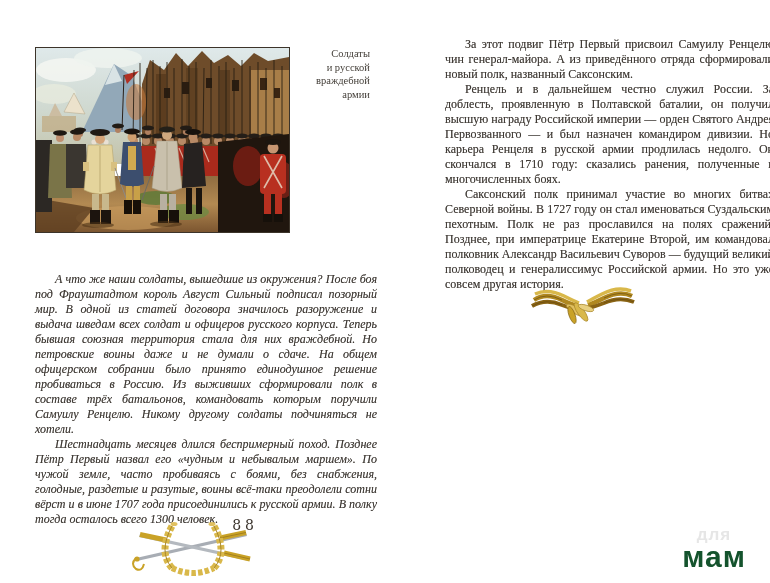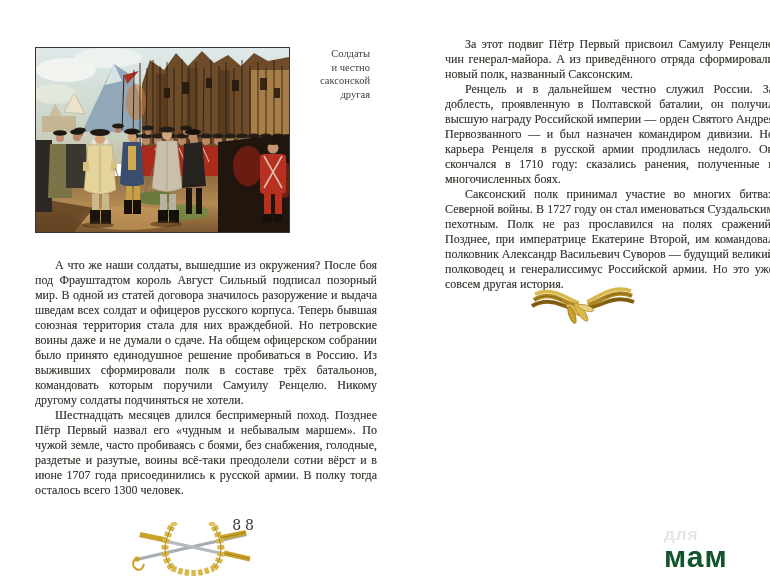--- a/index.html
+++ b/index.html
@@ -26,38 +26,38 @@
   }
   
   .page-text{
     position:absolute;
     color:#3f3a35;
     font-size:12px;line-height:15px;
     text-align:justify;
     text-shadow:0 0 .4px rgba(63,58,53,.55);
   }
   .page-text p{margin:0;text-indent:20px;}
-  #left-text{left:35px;top:258px;width:342px;}
+  #left-text{left:35px;top:272px;width:342px;font-style:italic;}
   #right-text{left:445px;top:37px;width:329px;}
   
   .wreath-ornament{position:absolute;left:128px;top:506px;width:130px;height:70px;}
   .wreath-ornament svg{display:block;width:100%;height:100%;}
   .page-number{
     position:absolute;left:128px;top:517px;width:130px;
     text-align:right;
     font-family:"DejaVu Serif", serif;
     font-size:14px;letter-spacing:4px;
     color:#3a332c;
   }
   .braid-ornament{position:absolute;left:528px;top:286px;width:110px;height:40px;}
   .braid-ornament svg{display:block;width:100%;height:100%;}
   
   .watermark{
     position:absolute;left:664px;top:527px;width:100px;
-    text-align:left;
+    text-align:center;
     font-family:"Liberation Sans", sans-serif;
     font-weight:700;
     user-select:none;
   }
   .watermark .wm-top{font-size:17px;line-height:16px;color:#e6e6e6;letter-spacing:1px;}
   .watermark .wm-bottom{font-size:30px;line-height:28px;color:#14532d;letter-spacing:1px;}
 </style>
 </head>
 <body>
 
@@ -216,23 +216,23 @@
       <rect x="150" y="140" width="6" height="26" fill="#1a140e"></rect>
       <rect x="160" y="140" width="6" height="26" fill="#1a140e"></rect>
 
       <ellipse cx="62" cy="177" rx="16" ry="3" fill="#4e3418" opacity="0.6"></ellipse>
       <ellipse cx="130" cy="176" rx="16" ry="3" fill="#4e3418" opacity="0.6"></ellipse>
     </svg>
   </div>
 
   <div class="caption">
     <div>Солдаты</div>
-    <div>и честно</div>
-    <div>саксонской</div>
-    <div>другая</div>
+    <div>и русской</div>
+    <div>враждебной</div>
+    <div>армии</div>
   </div>
 
   <div id="left-text" class="page-text">
     <p>А что же наши солдаты, вышедшие из окружения? После боя под Фрауштадтом король Август Сильный подписал позорный мир. В одной из статей договора значилось разоружение и выдача шведам всех солдат и офицеров русского корпуса. Теперь бывшая союзная территория стала для них враждебной. Но петровские воины даже и не думали о сдаче. На общем офицерском собрании было принято единодушное решение пробиваться в Россию. Из выживших сформировали полк в составе трёх батальонов, командовать которым поручили Самуилу Ренцелю. Никому другому солдаты подчиняться не хотели.</p>
     <p>Шестнадцать месяцев длился беспримерный поход. Позднее Пётр Первый назвал его «чудным и небывалым маршем». По чужой земле, часто пробиваясь с боями, без снабжения, голодные, раздетые и разутые, воины всё-таки преодолели сотни вёрст и в июне 1707 года присоединились к русской армии. В полку тогда осталось всего 1300 человек.</p>
   </div>
 
   <div class="wreath-ornament">
     <svg viewBox="0 0 130 70">
 

